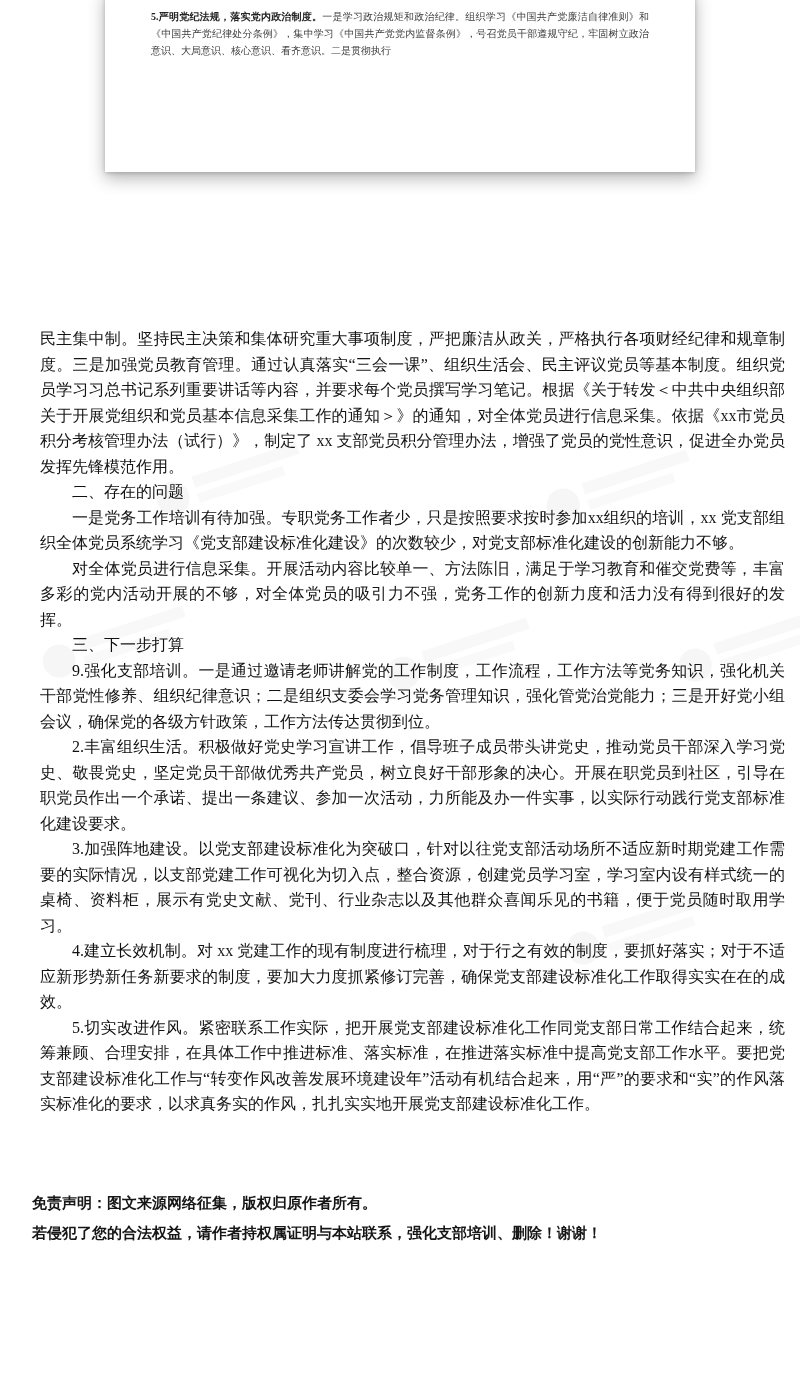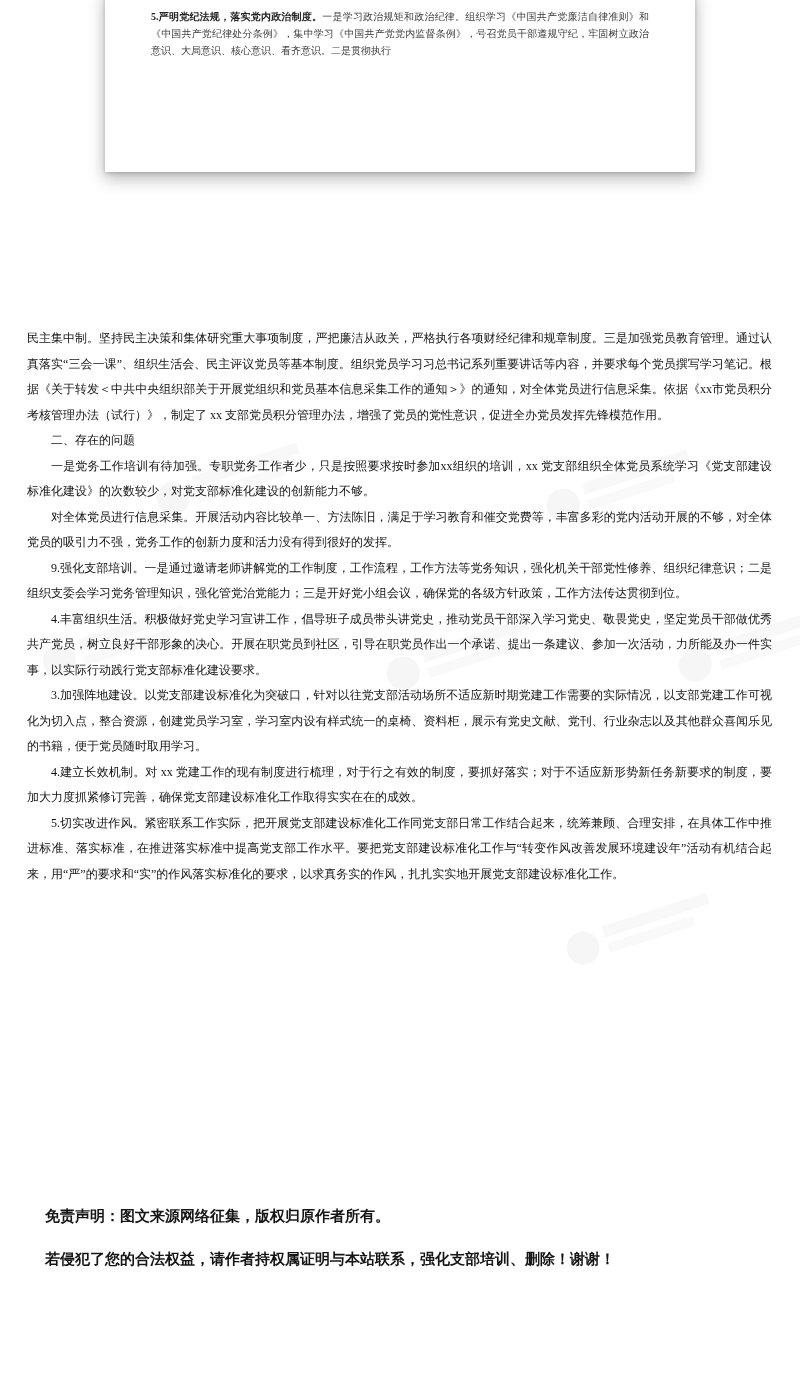--- a/index.html
+++ b/index.html
@@ -47,66 +47,67 @@
   .wm1{left:150px;top:455px;}
   .wm2{left:540px;top:462px;}
   .wm3{left:36px;top:618px;}
   .wm4{left:380px;top:630px;}
   .wm5{left:672px;top:622px;}
   .wm6{left:560px;top:905px;}
 
   
   .doc{
     position:absolute;
-    left:27px;top:326px;
+    left:40px;top:326px;
     width:745px;
-    font-size:12px;
+    font-size:16px;
     line-height:25.5px;
     text-align:justify;
     color:#141414;
   }
   .doc p{margin:0;}
   .doc p.flow{text-indent:0;}
   .doc p.para{text-indent:2em;}
   .doc p.heading{text-indent:2em;font-weight:bold;}
   .doc b{font-weight:normal;color:#101010;}
 
   
   .disclaimer{
     position:absolute;
     left:28px;top:1186px;
     width:745px;
     font-size:15px;
     line-height:26px;
     font-weight:bold;
     color:#161616;
   }
-  .disclaimer p{margin:17px;}
+  .disclaimer p{margin:4px;}
 </style>
 </head>
 <body>
 
 <div class="preview-card">
   <p class="preview-text"><b>5.严明党纪法规，落实党内政治制度。</b><span>一是学习政治规矩和政治纪律。组织学习《中国共产党廉洁自律准则》和《中国共产党纪律处分条例》，集中学习《中国共产党党内监督条例》，号召党员干部遵规守纪，牢固树立政治意识、大局意识、核心意识、看齐意识。二是贯彻执行</span></p>
 </div>
 
 <div class="watermark wm1"></div>
 <div class="watermark wm2"></div>
 <div class="watermark wm3"></div>
 <div class="watermark wm4"></div>
 <div class="watermark wm5"></div>
 <div class="watermark wm6"></div>
 
 <div class="doc" id="doc">
     <p class="flow">民主集中制。坚持民主决策和集体研究重大事项制度，严把廉洁从政关，严格执行各项财经纪律和规章制度。三是加强党员教育管理。通过认真落实“三会一课”、组织生活会、民主评议党员等基本制度。组织党员学习习总书记系列重要讲话等内容，并要求每个党员撰写学习笔记。根据《关于转发＜中共中央组织部关于开展党组织和党员基本信息采集工作的通知＞》的通知，对全体党员进行信息采集。依据《xx市党员积分考核管理办法（试行）》，制定了 xx 支部党员积分管理办法，增强了党员的党性意识，促进全办党员发挥先锋模范作用。</p>
     <p class="heading"><b>二、存在的问题</b></p>
     <p class="para"><b>一是党务工作培训有待加强。</b>专职党务工作者少，只是按照要求按时参加xx组织的培训，xx 党支部组织全体党员系统学习《党支部建设标准化建设》的次数较少，对党支部标准化建设的创新能力不够。</p>
     <p class="para"><b>对全体党员进行信息采集。</b>开展活动内容比较单一、方法陈旧，满足于学习教育和催交党费等，丰富多彩的党内活动开展的不够，对全体党员的吸引力不强，党务工作的创新力度和活力没有得到很好的发挥。</p>
+    <p class="heading"><b>三、下一步打算</b></p>
     <p class="para"><b>9.强化支部培训。</b>一是通过邀请老师讲解党的工作制度，工作流程，工作方法等党务知识，强化机关干部党性修养、组织纪律意识；二是组织支委会学习党务管理知识，强化管党治党能力；三是开好党小组会议，确保党的各级方针政策，工作方法传达贯彻到位。</p>
-    <p class="para"><b>4.丰富组织生活。</b>积极做好党史学习宣讲工作，倡导班子成员带头讲党史，推动党员干部深入学习党史、敬畏党史，坚定党员干部做优秀共产党员，树立良好干部形象的决心。开展在职党员到社区，引导在职党员作出一个承诺、提出一条建议、参加一次活动，力所能及办一件实事，以实际行动践行党支部标准化建设要求。</p>
+    <p class="para"><b>2.丰富组织生活。</b>积极做好党史学习宣讲工作，倡导班子成员带头讲党史，推动党员干部深入学习党史、敬畏党史，坚定党员干部做优秀共产党员，树立良好干部形象的决心。开展在职党员到社区，引导在职党员作出一个承诺、提出一条建议、参加一次活动，力所能及办一件实事，以实际行动践行党支部标准化建设要求。</p>
     <p class="para"><b>3.加强阵地建设。</b>以党支部建设标准化为突破口，针对以往党支部活动场所不适应新时期党建工作需要的实际情况，以支部党建工作可视化为切入点，整合资源，创建党员学习室，学习室内设有样式统一的桌椅、资料柜，展示有党史文献、党刊、行业杂志以及其他群众喜闻乐见的书籍，便于党员随时取用学习。</p>
     <p class="para"><b>4.建立长效机制。</b>对 xx 党建工作的现有制度进行梳理，对于行之有效的制度，要抓好落实；对于不适应新形势新任务新要求的制度，要加大力度抓紧修订完善，确保党支部建设标准化工作取得实实在在的成效。</p>
     <p class="para"><b>5.切实改进作风。</b>紧密联系工作实际，把开展党支部建设标准化工作同党支部日常工作结合起来，统筹兼顾、合理安排，在具体工作中推进标准、落实标准，在推进落实标准中提高党支部工作水平。要把党支部建设标准化工作与“转变作风改善发展环境建设年”活动有机结合起来，用“严”的要求和“实”的作风落实标准化的要求，以求真务实的作风，扎扎实实地开展党支部建设标准化工作。</p>
   </div>
 
 <div class="disclaimer">
   <p>免责声明：图文来源网络征集，版权归原作者所有。</p>
   <p>若侵犯了您的合法权益，请作者持权属证明与本站联系，强化支部培训、删除！谢谢！</p>
 </div>
 

